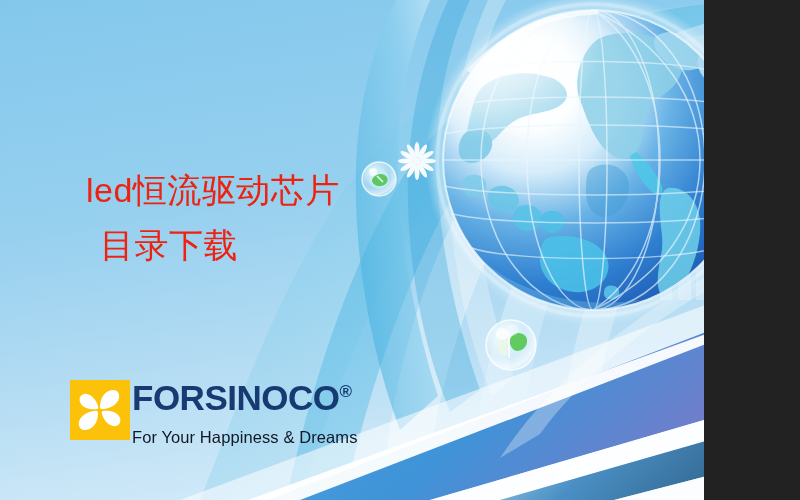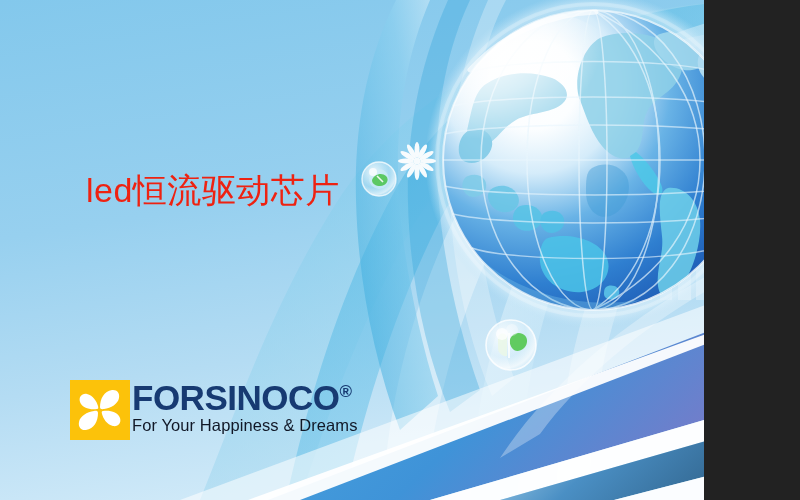--- a/index.html
+++ b/index.html
@@ -57,21 +57,21 @@
     color: #173a72;
     letter-spacing: -0.5px;
     line-height: 1;
     font-family: "Liberation Sans", sans-serif;
   }
   .logo-name .reg { font-size: 17px; vertical-align: super; }
   .logo-tagline {
     font-size: 16.5px;
     color: #111827;
     letter-spacing: 0.1px;
-    margin-top: 2px;
+    margin-top: 14px;
     line-height: 1;
   }
 </style>
 </head>
 <body>
 
 <div id="stage">
 
   <svg class="bg-svg" viewBox="0 0 800 500">
     <defs>
@@ -315,20 +315,21 @@
       </g>
 
       <g>
         <circle cx="512" cy="330" r="6" fill="#ffffff" opacity="0.35"></circle>
       </g>
     </g>
   </svg>
 
   <div class="headline">
     <span class="line-1">led恒流驱动芯片</span>
+    <span class="line-2">目录下载</span>
   </div>
 
   <div class="logo-block">
     <div class="logo-mark">
       <svg width="60" height="60" viewBox="0 0 60 60">
         <path d="M30,27 C30,19 34,11 42,10 C47,9.4 50,13 49,18 C48,24 41,28 34,29 C31.5,29.4 30,29 30,27 Z" fill="#ffffff"></path>
         <path d="M33,31 C40,30 48,32 50,38 C51.6,43 48,47 43,46 C37,45 33,38 32,34 C31.5,32 31.6,31.2 33,31 Z" fill="#ffffff"></path>
         <path d="M28,33 C28,41 24,49 16,50 C11,50.6 8,47 9,42 C10,36 17,32 24,31 C26.5,30.6 28,31 28,33 Z" fill="#ffffff"></path>
         <path d="M27,29 C20,30 12,28 10,22 C8.4,17 12,13 17,14 C23,15 27,22 28,26 C28.5,28 28.4,28.8 27,29 Z" fill="#ffffff"></path>
       </svg>

